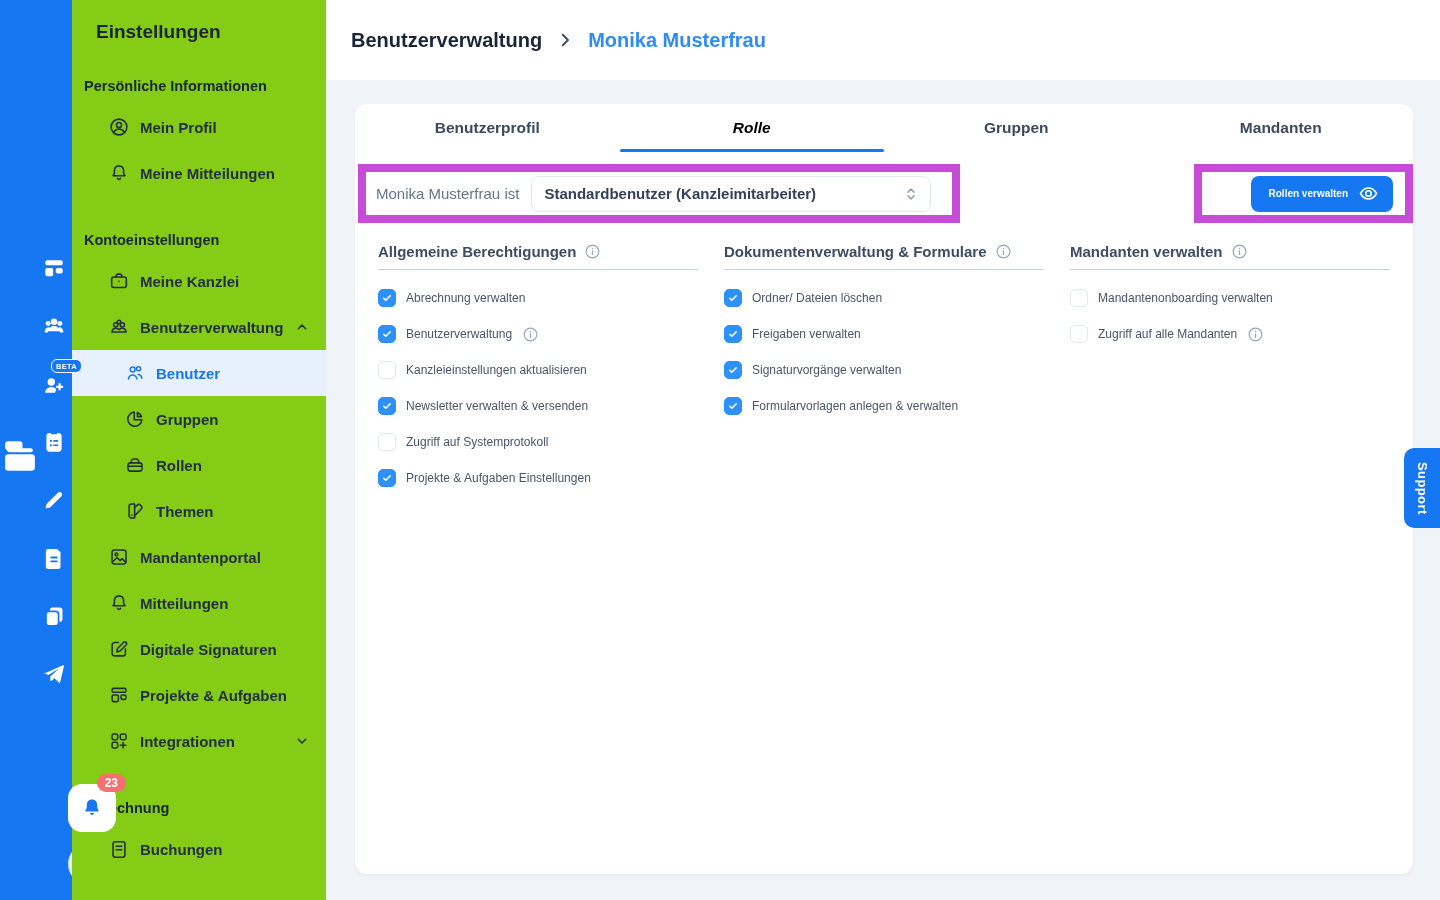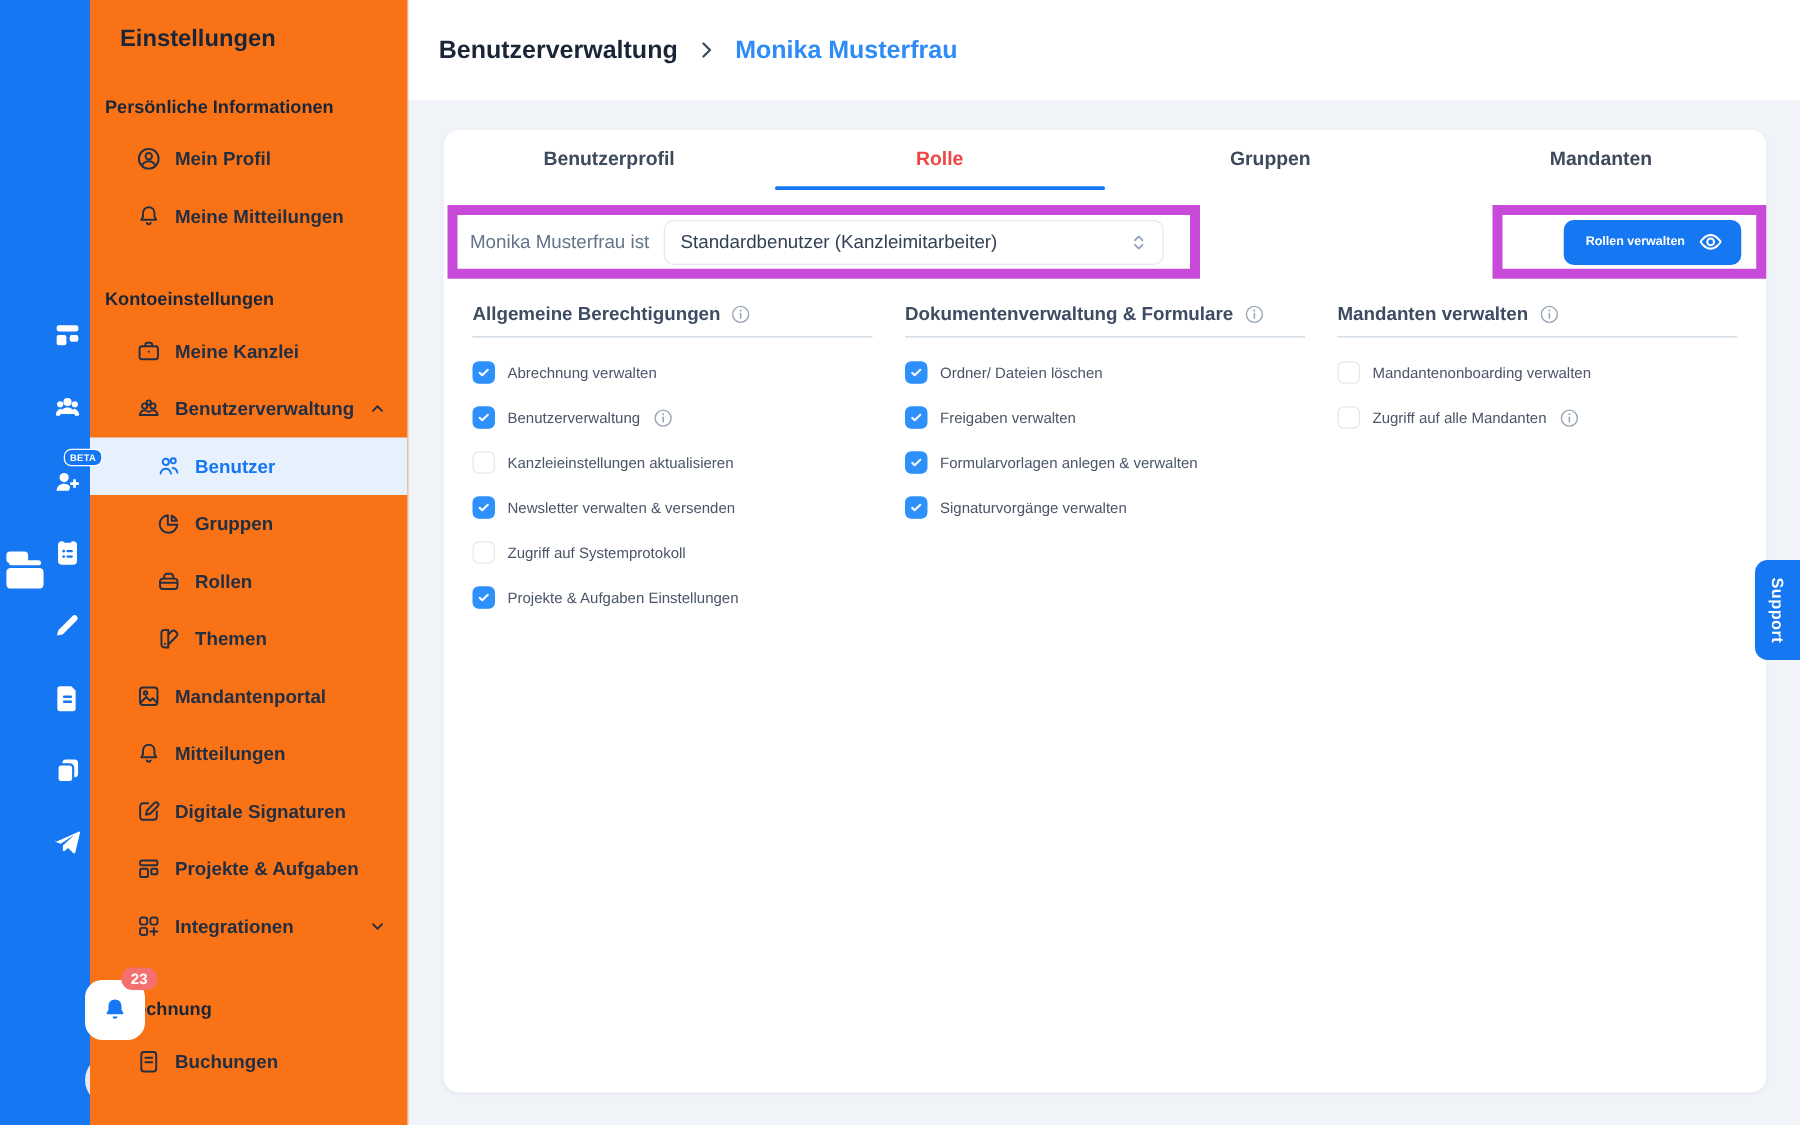--- a/index.html
+++ b/index.html
@@ -12,21 +12,21 @@
   .rail-logo { width: 44px; height: 44px; display: flex; align-items: center; justify-content: center; cursor: pointer; }
   .rail-icons { display: flex; flex-direction: column; align-items: center; gap: 30px; margin-top: 30px; }
   .rail-btn { background: none; border: none; width: 28px; height: 28px; display: flex; align-items: center; justify-content: center; cursor: pointer; position: relative; }
   .beta-pill { position: absolute; top: -11px; right: -14px; background: #1677F2; border: 1.5px solid #fff; color: #fff; font-size: 7.5px; font-weight: 700; padding: 1.5px 4px; border-radius: 6px; letter-spacing: .3px; }
   .rail-bottom { margin-top: auto; display: flex; flex-direction: column; align-items: flex-start; padding-bottom: 16px; }
   .bell-card { position: relative; width: 48px; height: 48px; background: #fff; border: none; border-radius: 14px; display: flex; align-items: center; justify-content: center; cursor: pointer; }
   .badge { position: absolute; top: -10px; right: -10px; background: #F47070; color: #fff; font-size: 12px; font-weight: 700; padding: 2px 8px; border-radius: 10px; }
   .avatar { width: 40px; height: 40px; border-radius: 50%; background: #E4EAF4; color: #8C97C6; font-size: 11px; font-weight: 700; display: flex; align-items: center; justify-content: center; margin-top: 12px; cursor: pointer; }
 
   
-  .sidenav { width: 255px; background: #f97316; flex-shrink: 0; padding-top: 20px; border-right: 1px solid #ECEFF4; overflow: hidden; }
+  .sidenav { width: 255px; background: #84cc16; flex-shrink: 0; padding-top: 20px; border-right: 1px solid #ECEFF4; overflow: hidden; }
   .sidenav-title { font-size: 19px; font-weight: 700; color: #1B2538; margin: 0 0 0 24px; line-height: 24px; }
   .nav-heading { font-size: 14.5px; font-weight: 700; color: #1B2538; margin: 34px 0 8px 12px; line-height: 20px; }
   .nav-heading:first-of-type { margin-top: 32px; }
   .nav-item { height: 46px; display: flex; align-items: center; color: #232E41; cursor: pointer; padding-right: 16px; }
   .nav-item .nav-ic { width: 22px; height: 22px; margin-left: 36px; flex-shrink: 0; display: flex; }
   .nav-item.sub .nav-ic { margin-left: 52px; }
   .nav-item .nav-label { font-size: 15px; font-weight: 600; margin-left: 10px; white-space: nowrap; }
   .nav-item.active { background: #E7F0FD; color: #1677F2; }
   .nav-item .chev { margin-left: auto; width: 16px; height: 16px; display: flex; }
   svg.stroke { fill: none; stroke: currentColor; stroke-width: 1.7; stroke-linecap: round; stroke-linejoin: round; }
@@ -36,30 +36,30 @@
   .topbar { height: 80px; background: #fff; display: flex; align-items: center; padding-left: 24px; flex-shrink: 0; }
   .crumb-section { font-size: 20px; font-weight: 700; color: #1B2538; cursor: pointer; }
   .crumb-chev { width: 18px; height: 18px; margin: 0 14px; display: flex; }
   .crumb-current { font-size: 20px; font-weight: 700; color: #2E8BF7; }
 
   .content { flex: 1; padding: 24px 27px 26px 28px; }
   .card { background: #fff; border-radius: 12px; height: 770px; box-shadow: 0 1px 3px rgba(16,24,40,.05); }
 
   .tabs { display: flex; height: 48px; }
   .tab { flex: 1; display: flex; align-items: center; justify-content: center; font-size: 15.5px; font-weight: 600; color: #3D4A5C; position: relative; cursor: pointer; background: none; border: none; font-family: inherit; }
-  .tab.active { color: #ef4444; font-weight: 700; }
+  .tab.active { color: #000000; font-weight: 700; font-style: italic; }
   .tab.active::after { content: ""; position: absolute; left: 0; right: 0; bottom: 0; height: 3px; background: #1677F2; border-radius: 2px; }
 
   .role-row { display: flex; justify-content: space-between; margin-top: 12px; }
   .hl-box { border: 8px solid #C84AD9; background: #fff; height: 59px; display: flex; align-items: center; }
   .hl-left { margin-left: 3px; width: 602px; padding: 0 4px 0 10px; }
   .hl-right { width: 219px; justify-content: flex-end; padding-right: 12px; }
   .role-label { font-size: 15px; color: #64748B; margin-right: 12px; white-space: nowrap; }
   .role-select { width: 400px; height: 36px; border: 1px solid #E2E8F0; border-radius: 8px; background: #fff; display: flex; align-items: center; justify-content: space-between; padding: 0 10px 0 12px; cursor: pointer; }
-  .role-select-value { font-size: 15px; font-weight: 400; color: #334155; white-space: nowrap; }
+  .role-select-value { font-size: 15px; font-weight: 700; color: #334155; white-space: nowrap; }
   .manage-btn { height: 36px; background: #1677F2; color: #fff; border: none; border-radius: 8px; display: flex; align-items: center; gap: 10px; padding: 0 14px 0 18px; font-size: 10px; font-weight: 700; font-family: inherit; cursor: pointer; }
 
   .perm-grid { display: grid; grid-template-columns: 320px 320px 320px; column-gap: 26px; padding: 20px 0 0 23px; }
   .perm-head { display: flex; align-items: center; gap: 8px; padding-bottom: 9px; border-bottom: 1px solid #CBD5E1; }
   .perm-head-label { font-size: 15px; font-weight: 700; color: #3E4C63; }
   .perm-list { margin-top: 10px; }
   .perm-item { height: 36px; display: flex; align-items: center; gap: 10px; }
   .perm-label { font-size: 12px; color: #4A5568; white-space: nowrap; }
   .cb { width: 18px; height: 18px; border-radius: 5px; border: 1.5px solid #E2E8F0; background: #fff; display: flex; align-items: center; justify-content: center; cursor: pointer; flex-shrink: 0; }
   .cb svg { display: none; width: 12px; height: 12px; }
@@ -448,29 +448,29 @@
                     </svg>
                   </span>
                 <span class="perm-label">Freigaben verwalten</span>
               </div>
               <div class="perm-item">
                 <span class="cb checked">
                     <svg viewBox="0 0 24 24">
                       <path d="M5.5 12.5l4 4 9-9" stroke="#fff" stroke-width="3.2" fill="none" stroke-linecap="round" stroke-linejoin="round"></path>
                     </svg>
                   </span>
+                <span class="perm-label">Signaturvorgänge verwalten</span>
+              </div>
+              <div class="perm-item">
+                <span class="cb checked">
+                    <svg viewBox="0 0 24 24">
+                      <path d="M5.5 12.5l4 4 9-9" stroke="#fff" stroke-width="3.2" fill="none" stroke-linecap="round" stroke-linejoin="round"></path>
+                    </svg>
+                  </span>
                 <span class="perm-label">Formularvorlagen anlegen &amp; verwalten</span>
-              </div>
-              <div class="perm-item">
-                <span class="cb checked">
-                    <svg viewBox="0 0 24 24">
-                      <path d="M5.5 12.5l4 4 9-9" stroke="#fff" stroke-width="3.2" fill="none" stroke-linecap="round" stroke-linejoin="round"></path>
-                    </svg>
-                  </span>
-                <span class="perm-label">Signaturvorgänge verwalten</span>
               </div>
             </div>
           </div>
 
           <div class="perm-col">
             <div class="perm-head">
               <span class="perm-head-label">Mandanten verwalten</span>
               <span class="info-ic">
                   <svg viewBox="0 0 24 24" fill="none">
                     <circle cx="12" cy="12" r="9" stroke="#9AA6B8" stroke-width="1.6"></circle>

